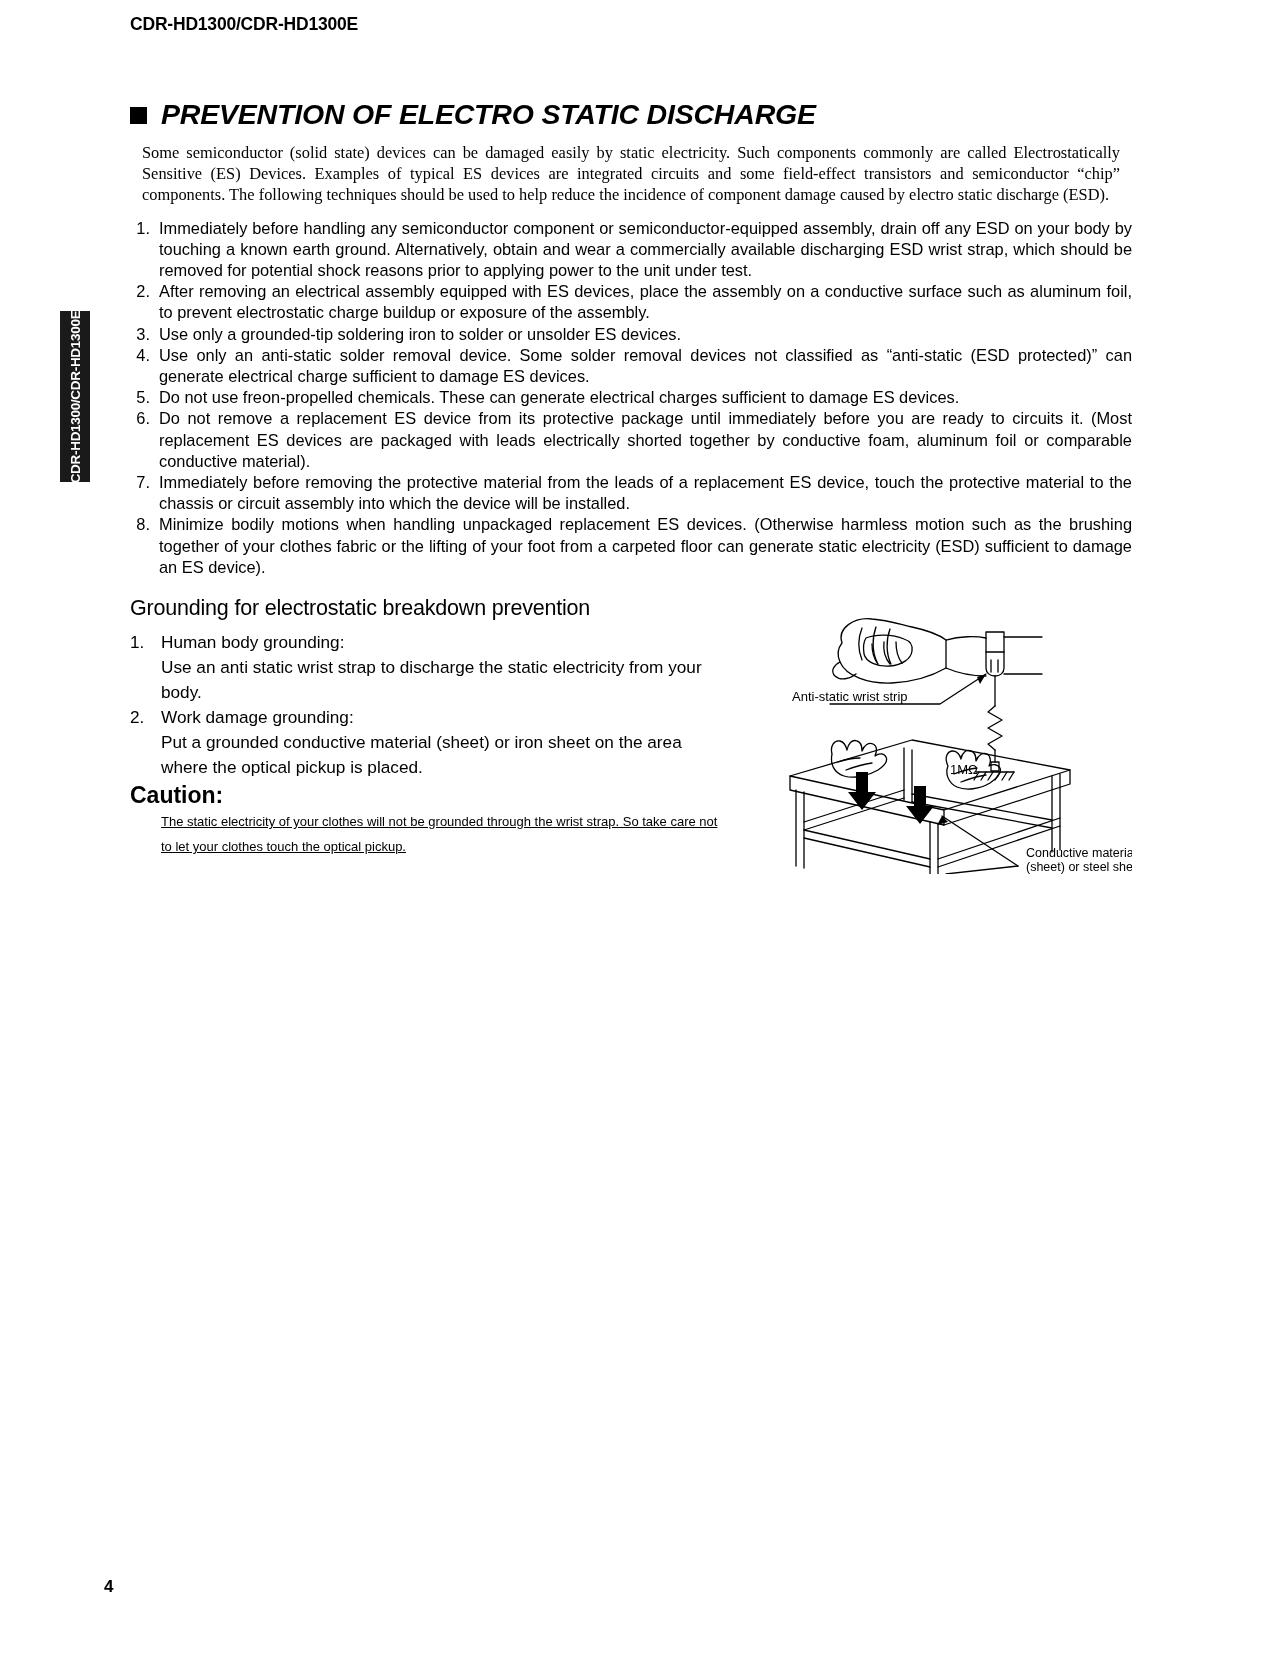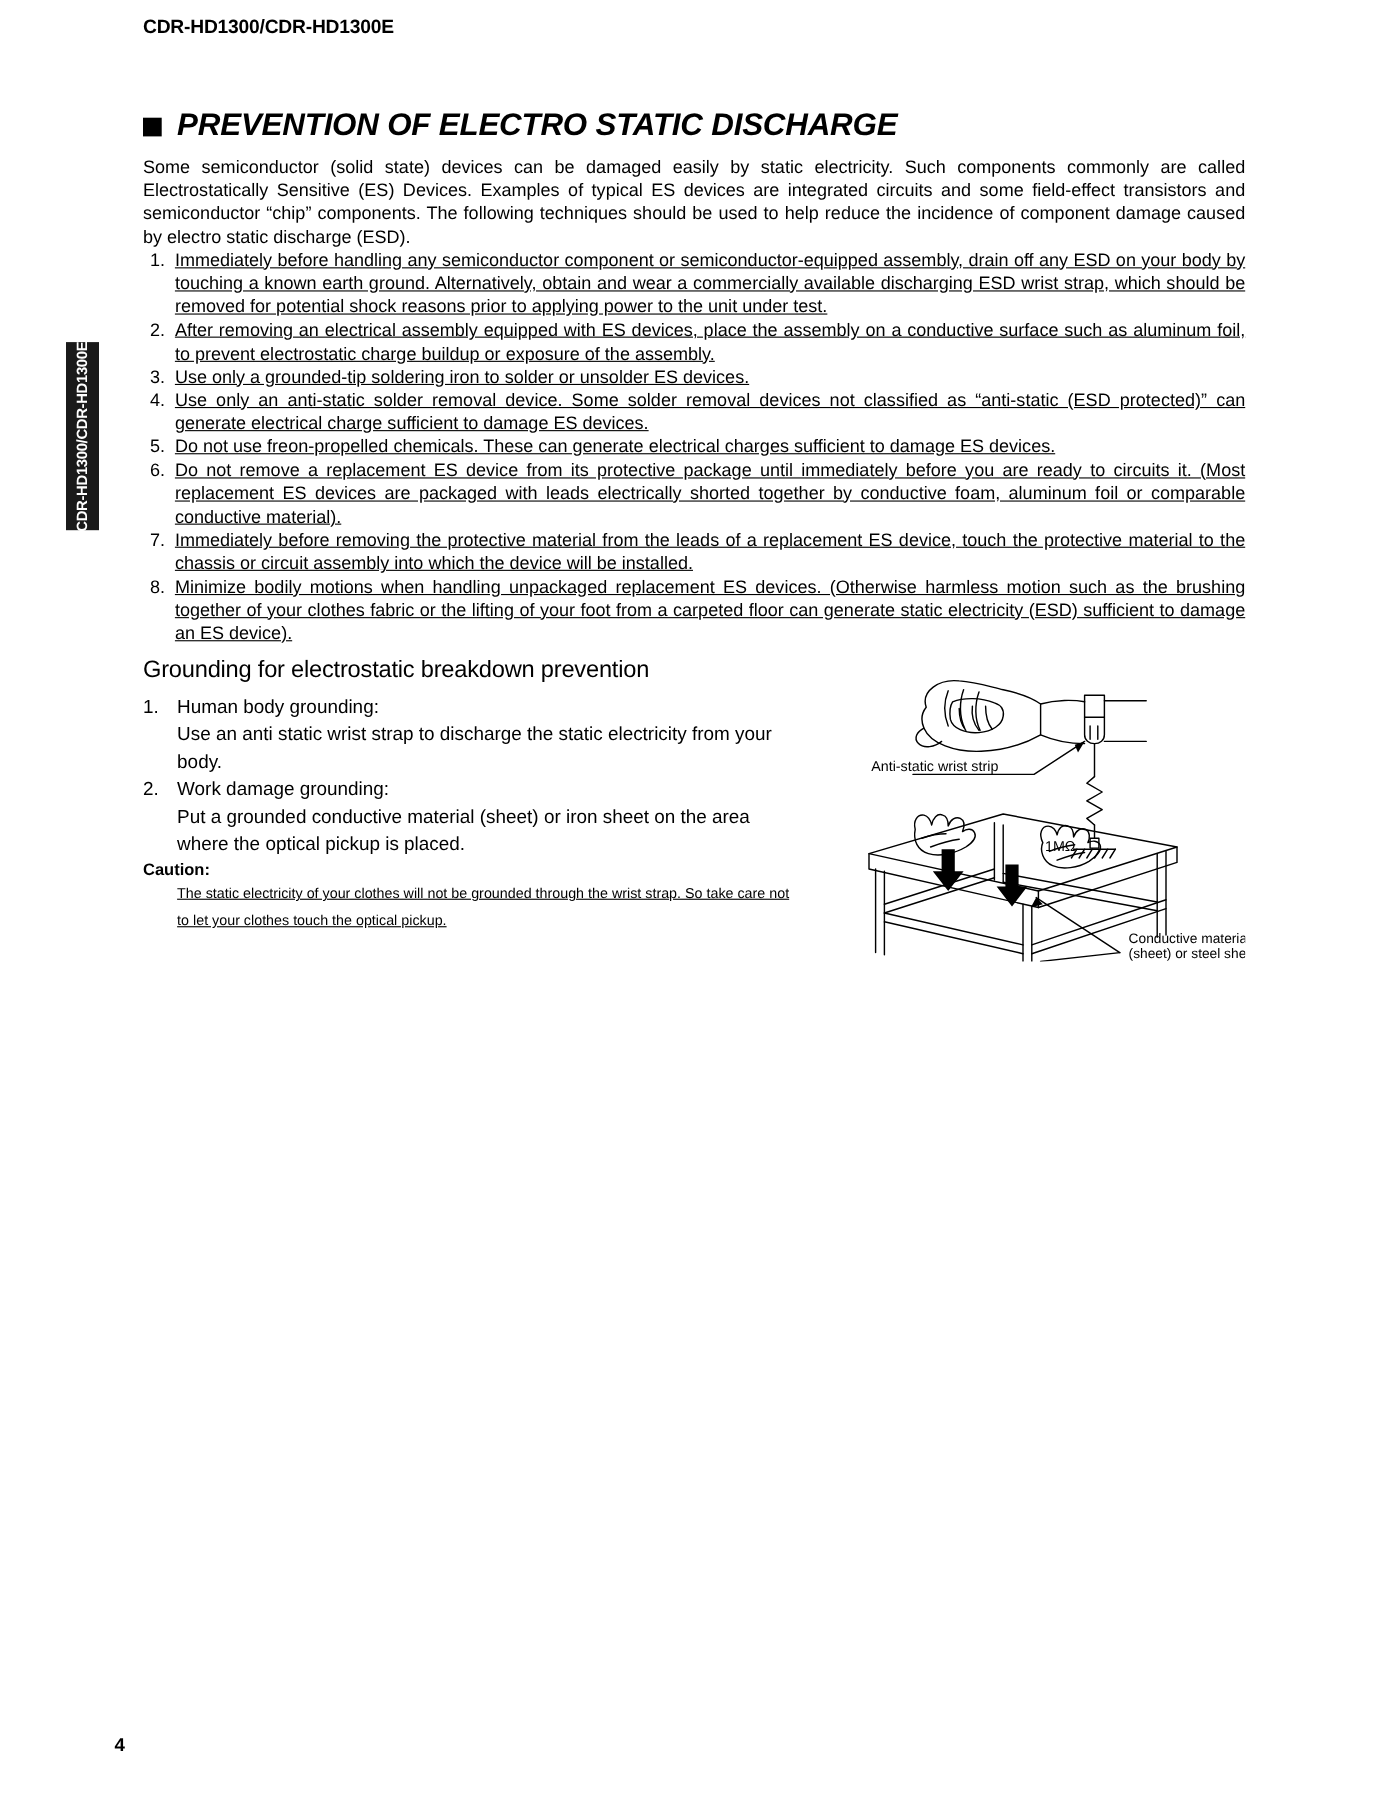--- a/index.html
+++ b/index.html
@@ -80,21 +80,22 @@
     flex: 0 0 auto;
     position: relative;
     top: 1px;
   }
 
   
   .intro {
     font-size: 16.4px;
     line-height: 21.2px;
     text-align: justify;
-    margin: 0;
+    margin: 12px;
+    font-family: Liberation Serif, serif;
   }
 
   
   ol.esd-list {
     list-style: none;
     margin: 0;
     padding: 0;
     font-size: 16.4px;
     line-height: 21.2px;
   }
@@ -104,21 +105,20 @@
   }
   ol.esd-list > li .num {
     flex: 0 0 29px;
     text-align: right;
     padding-right: 9px;
     box-sizing: border-box;
   }
   ol.esd-list > li .txt {
     flex: 1 1 auto;
     text-align: justify;
-    text-decoration: underline;
   }
   .sub-note {
     padding-left: 29px;
     font-size: 16.4px;
     line-height: 21.2px;
   }
 
   
   .lower {
     position: absolute;
@@ -151,21 +151,21 @@
     align-items: flex-start;
   }
   ol.ground-list > li .num {
     flex: 0 0 31px;
     text-align: left;
   }
   ol.ground-list > li .txt {
     flex: 1 1 auto;
   }
   .caution-head {
-    font-size: 15px;
+    font-size: 23px;
     font-weight: bold;
     margin-top: 2px;
   }
   .caution-body {
     padding-left: 31px;
     font-size: 13px;
     line-height: 25px;
     text-decoration: underline;
   }
 

